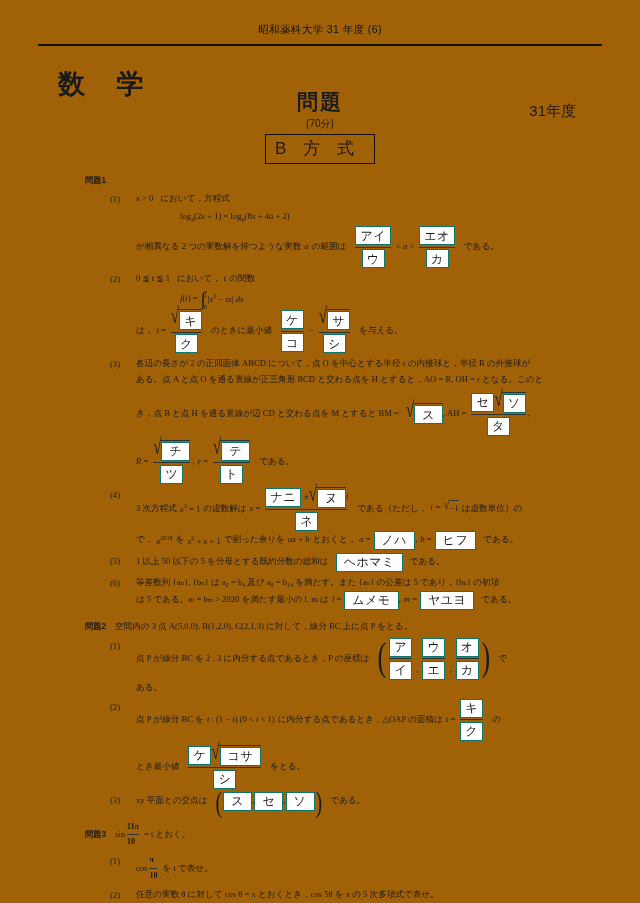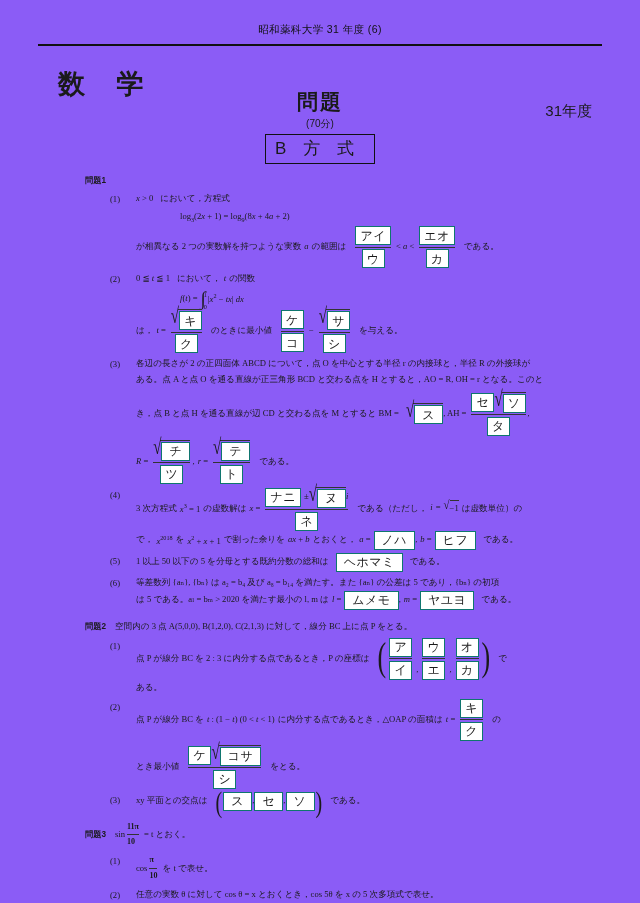--- a/index.html
+++ b/index.html
@@ -12,21 +12,21 @@
     height: 903px;
     font-family: "Liberation Serif", "DejaVu Serif", serif;
     color: #1a1a1a;
     position: relative;
     overflow: hidden;
   }
   .page {
     width: 640px;
     height: 903px;
     position: relative;
-    background: #8b5cf6;
+    background: #a16207;
   }
 
   
   .runhead {
     text-align: center;
     font-size: 10.5px;
     letter-spacing: .4px;
     padding-top: 23px;
     font-family: "Liberation Sans", "DejaVu Sans", sans-serif;
     color: #111;
@@ -70,21 +70,21 @@
     display: inline-block;
     margin-top: 3px;
     border: 1.6px solid #111;
     padding: 2px 14px 3px 9px;
     font-size: 17px;
     letter-spacing: 6px;
     font-family: "Liberation Sans", "DejaVu Sans", sans-serif;
   }
   .year {
     position: absolute;
-    right: 48px;
+    right: 64px;
     top: 56px;
     font-size: 15px;
     font-family: "Liberation Sans", "DejaVu Sans", sans-serif;
   }
 
   
   .content {
     padding: 0 18px 0 88px;
     font-size: 8.6px;
     line-height: 1.85;

